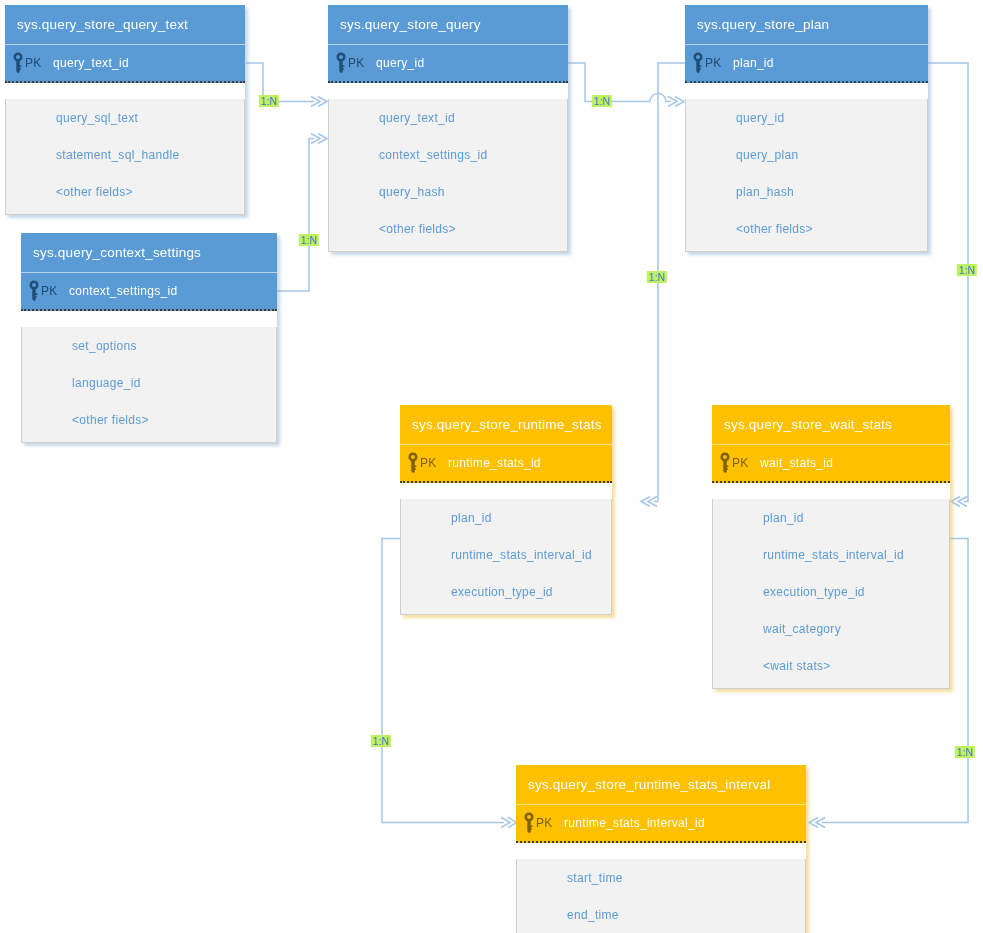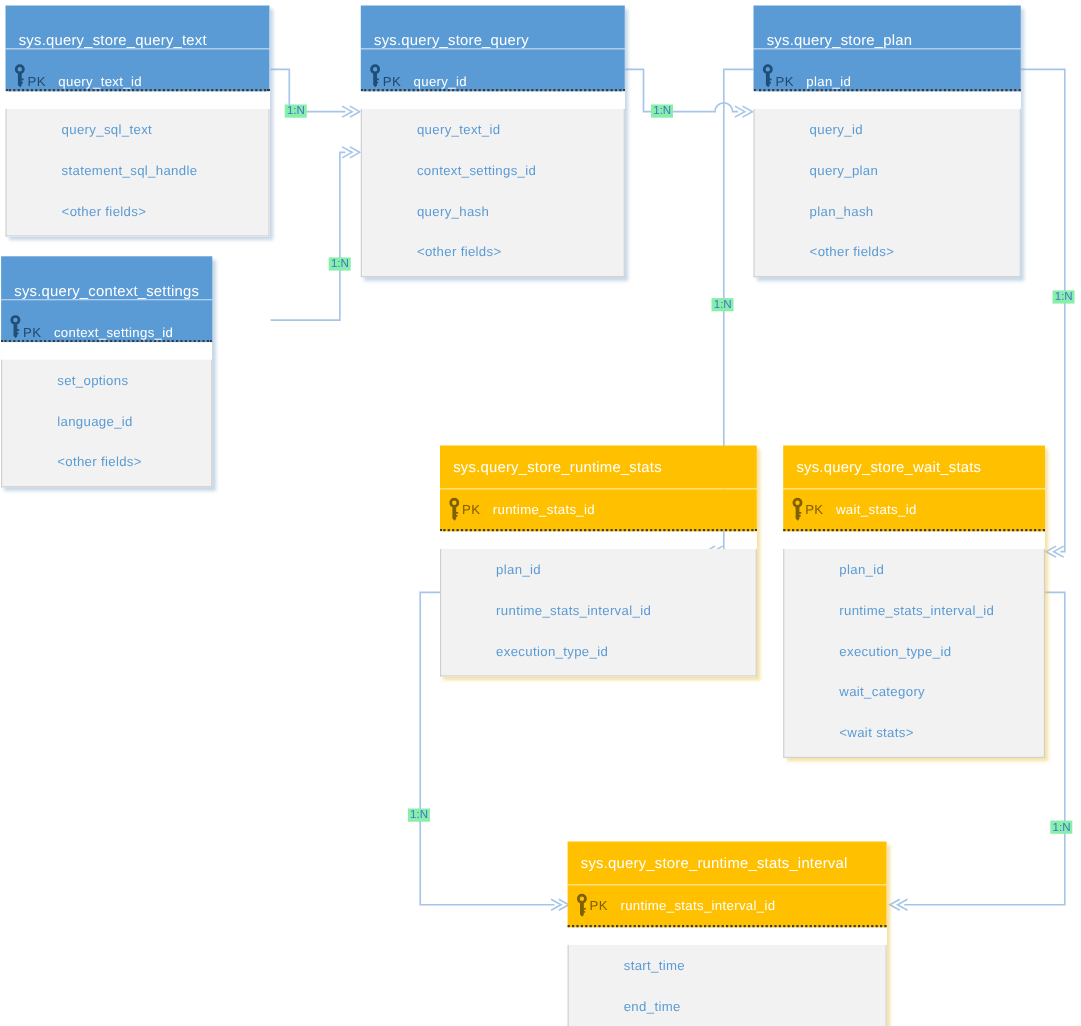--- a/index.html
+++ b/index.html
@@ -8,21 +8,21 @@
     font-family:"Liberation Sans", sans-serif;
   }
   .connector-layer{position:absolute;left:0;top:0;}
   .tbl{position:absolute;}
   .tbl.blue{box-shadow:3px 3px 3px rgba(130,168,205,0.45);}
   .tbl.orange{box-shadow:3px 3px 3px rgba(235,198,80,0.55);}
   .t-header{
     height:39px;display:flex;align-items:center;padding-left:12px;box-sizing:border-box;
     color:#ffffff;font-size:13.5px;letter-spacing:0.2px;
   }
-  .blue .t-header,.blue .t-pk{background:#5B9BD5;align-items:flex-end;}
+  .blue .t-header,.blue .t-pk{background:#5B9BD5;}
   .orange .t-header,.orange .t-pk{background:#FFC000;}
   .t-pk{
     height:36px;display:flex;align-items:center;box-sizing:content-box;
     border-top:1px solid rgba(255,255,255,0.55);
     border-bottom:2px dotted #3c3c3c;
     color:#ffffff;font-size:12px;letter-spacing:0.3px;
   }
   .key-icon{width:13px;height:24px;margin-left:7px;flex:0 0 13px;display:flex;align-items:center;}
   .key-icon svg{width:12px;height:23px;display:block;}
   .blue .key-icon svg path{fill:#1F4E79;}
@@ -35,21 +35,21 @@
     background:#F2F2F2;border:1px solid #CFCFCF;border-top:none;
     padding:0 0 4px 0;
     margin-top:16px;
   }
   .field{
     height:37px;display:flex;align-items:center;padding-left:50px;
     color:#5B9BD5;font-size:12px;letter-spacing:0.3px;
   }
   .conn-label{
     position:absolute;transform:translate(-50%,-50%);
-    background:#86efac;color:#4472C4;font-size:10.5px;line-height:12px;
+    background:#bef264;color:#4472C4;font-size:10.5px;line-height:12px;
     padding:0 2px;white-space:nowrap;
   }
 </style>
 </head>
 <body>
 
 <div class="canvas">
 
   <svg class="connector-layer" width="983" height="933" viewBox="0 0 983 933">
     <g fill="none" stroke="#A5C6E8" stroke-width="1.5">
@@ -158,21 +158,21 @@
         </div>
       <div class="field">
           <span>plan_hash</span>
         </div>
       <div class="field">
           <span>&lt;other fields&gt;</span>
         </div>
     </div>
   </div>
 
-  <div class="tbl blue" style="left:1px;top:233px;width:192px">
+  <div class="tbl blue" style="left:21px;top:233px;width:256px">
     <div class="t-header">
       <span>sys.query_context_settings</span>
     </div>
     <div class="t-pk">
       <span class="key-icon">
           <svg viewBox="0 0 12 24">
             <path fill-rule="evenodd" d="M6 .5A4.7 4.7 0 0 0 1.3 5.2 4.7 4.7 0 0 0 6 9.9 4.7 4.7 0 0 0 10.7 5.2 4.7 4.7 0 0 0 6 .5ZM6 3.1A2.1 2.1 0 0 1 8.1 5.2 2.1 2.1 0 0 1 6 7.3 2.1 2.1 0 0 1 3.9 5.2 2.1 2.1 0 0 1 6 3.1Z"></path>
             <path d="M4.2 9.3 7.8 9.3 7.8 14 9.6 14 9.6 15.6 7.8 15.6 7.8 17 9 17 9 18.6 7.8 18.6 7.8 20.5 6.3 22.3 4.2 20.2Z"></path>
           </svg>
         </span>
@@ -185,21 +185,21 @@
         </div>
       <div class="field">
           <span>language_id</span>
         </div>
       <div class="field">
           <span>&lt;other fields&gt;</span>
         </div>
     </div>
   </div>
 
-  <div class="tbl orange" style="left:400px;top:405px;width:288px">
+  <div class="tbl orange" style="left:400px;top:405px;width:212px">
     <div class="t-header">
       <span>sys.query_store_runtime_stats</span>
     </div>
     <div class="t-pk">
       <span class="key-icon">
           <svg viewBox="0 0 12 24">
             <path fill-rule="evenodd" d="M6 .5A4.7 4.7 0 0 0 1.3 5.2 4.7 4.7 0 0 0 6 9.9 4.7 4.7 0 0 0 10.7 5.2 4.7 4.7 0 0 0 6 .5ZM6 3.1A2.1 2.1 0 0 1 8.1 5.2 2.1 2.1 0 0 1 6 7.3 2.1 2.1 0 0 1 3.9 5.2 2.1 2.1 0 0 1 6 3.1Z"></path>
             <path d="M4.2 9.3 7.8 9.3 7.8 14 9.6 14 9.6 15.6 7.8 15.6 7.8 17 9 17 9 18.6 7.8 18.6 7.8 20.5 6.3 22.3 4.2 20.2Z"></path>
           </svg>
         </span>

